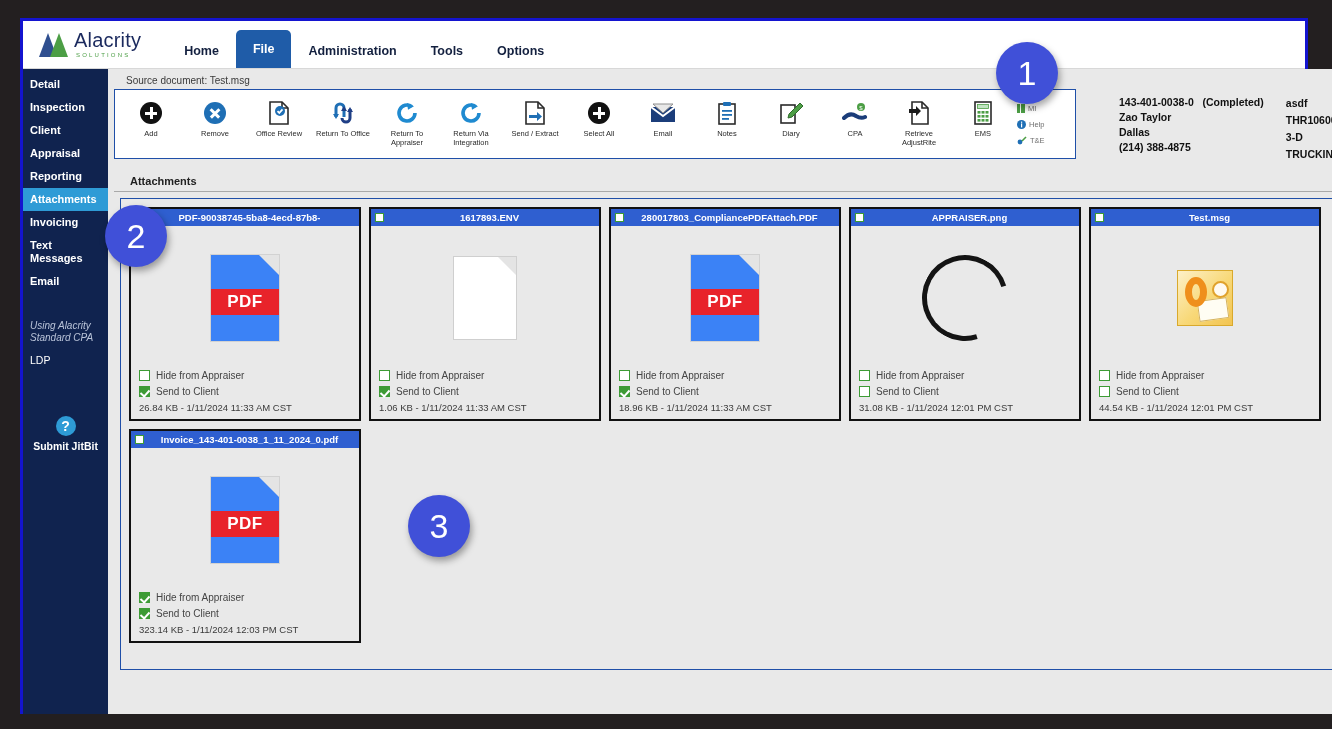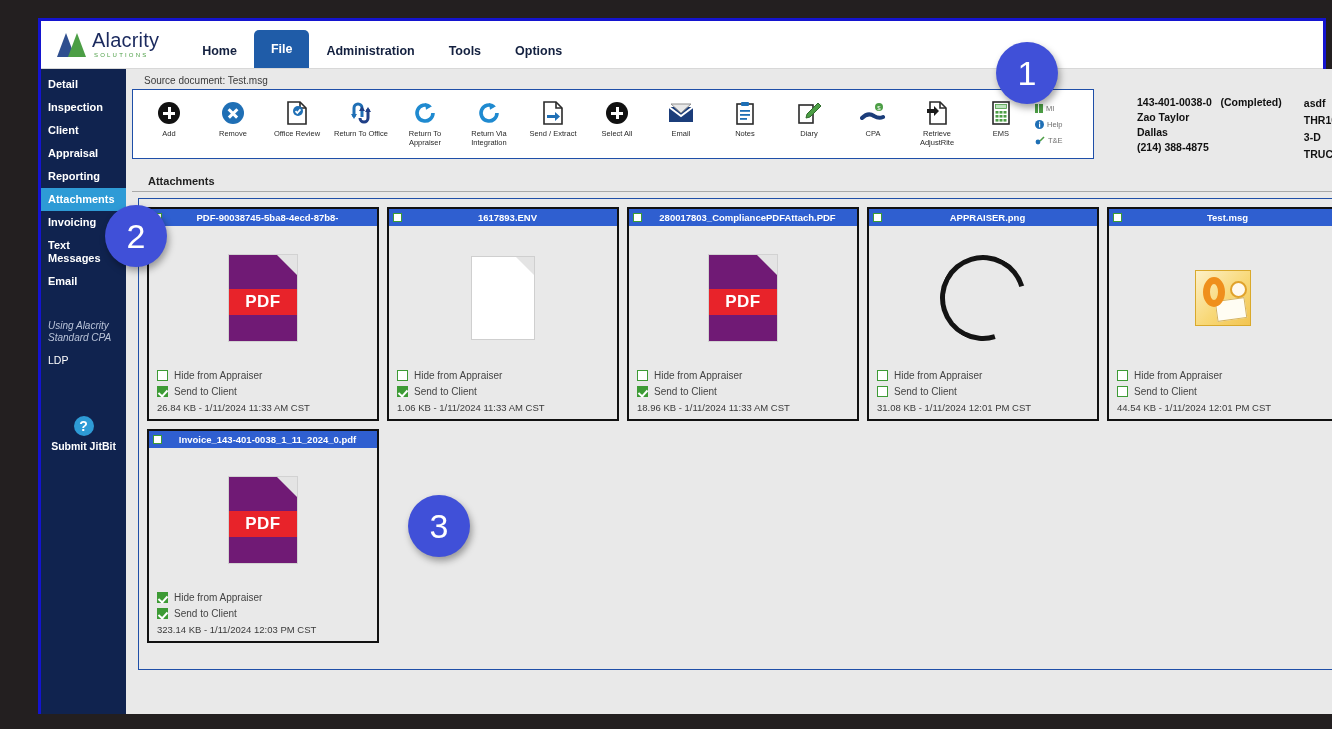--- a/index.html
+++ b/index.html
@@ -6,21 +6,21 @@
   html, body {
     width: 1332px; height: 729px;
     background: #231f20;
     font-family: "Liberation Sans", sans-serif;
     overflow: hidden;
   }
 
   
   #app-window {
     position: absolute;
-    left: 38px; top: 18px;
+    left: 20px; top: 18px;
     width: 1288px; height: 696px;
     border: 3px solid #1414cf;
     background: #ffffff;
   }
 
   
   #top-nav {
     position: relative;
     height: 48px;
     background: #ffffff;
@@ -192,21 +192,21 @@
   .opt-box.checked::after {
     content: ""; position: absolute; left: 2px; top: 0.5px;
     width: 4px; height: 7px; border: solid #ffffff;
     border-width: 0 2px 2px 0; transform: rotate(42deg);
   }
   .opt-label { font-size: 10px; color: #444; }
   .card-size { font-size: 9.5px; color: #3a3a3a; margin-top: 2px; }
 
   
   .pdf-doc {
-    width: 70px; height: 88px; background: #701a75;
+    width: 70px; height: 88px; background: #3b82f6;
     border: 1px solid #d2d2d2; position: relative;
   }
   .pdf-doc .fold {
     position: absolute; right: 0; top: 0;
     width: 0; height: 0;
     border-left: 20px solid transparent;
     border-top: 20px solid #e4e4e4;
   }
   .pdf-doc .band {
     position: absolute; left: 0; top: 34px; width: 100%; height: 26px;

